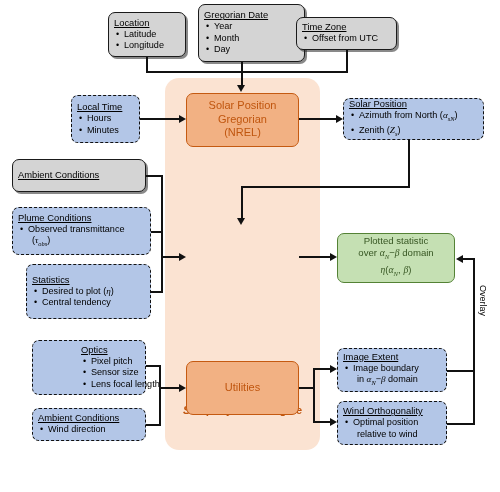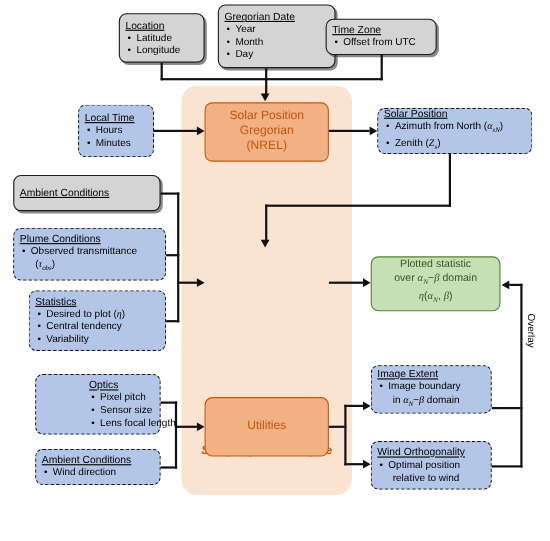--- a/index.html
+++ b/index.html
@@ -230,21 +230,20 @@
       <li>Observed transmittance
         <span class="cont">(<span class="math">τ<sub>obs</sub></span>)</span></li>
     </ul>
   </div>
 
   <div class="node n-update" style="left:26px;top:264px;width:125px;height:55px;">
     <div class="ttl">Statistics</div>
     <ul>
       <li>Desired to plot (<span class="math">η</span>)</li>
       <li>Central tendency</li>
-      <li>Variability</li>
     </ul>
   </div>
 
   <div class="wire h" style="left:146px;top:175px;width:17px;"></div>
   <div class="wire h" style="left:151px;top:231px;width:12px;"></div>
   <div class="wire h" style="left:151px;top:291px;width:12px;"></div>
   <div class="wire v" style="left:161px;top:175px;height:118px;"></div>
   <div class="wire h" style="left:161px;top:256px;width:18px;"></div>
   <div class="arrow right" style="left:179px;top:252.5px;"></div>
 
@@ -276,21 +275,21 @@
   <div class="wire h" style="left:146px;top:365px;width:15px;"></div>
   <div class="wire h" style="left:146px;top:424px;width:15px;"></div>
   <div class="wire v" style="left:159px;top:365px;height:61px;"></div>
   <div class="wire h" style="left:159px;top:387px;width:20px;"></div>
   <div class="arrow right" style="left:179px;top:383.5px;"></div>
 
   <div class="node n-comp" style="left:186px;top:361px;width:113px;height:54px;">
     <div>Utilities</div>
   </div>
 
-  <div class="node n-update" style="left:337px;top:332px;width:110px;height:44px;">
+  <div class="node n-update" style="left:337px;top:348px;width:110px;height:44px;">
     <div class="ttl">Image Extent</div>
     <ul>
       <li>Image boundary
         <span class="cont">in <span class="math">α<sub>N</sub></span>−<span class="math">β</span> domain</span></li>
     </ul>
   </div>
 
   <div class="node n-update" style="left:337px;top:401px;width:110px;height:44px;">
     <div class="ttl">Wind Orthogonality</div>
     <ul>

